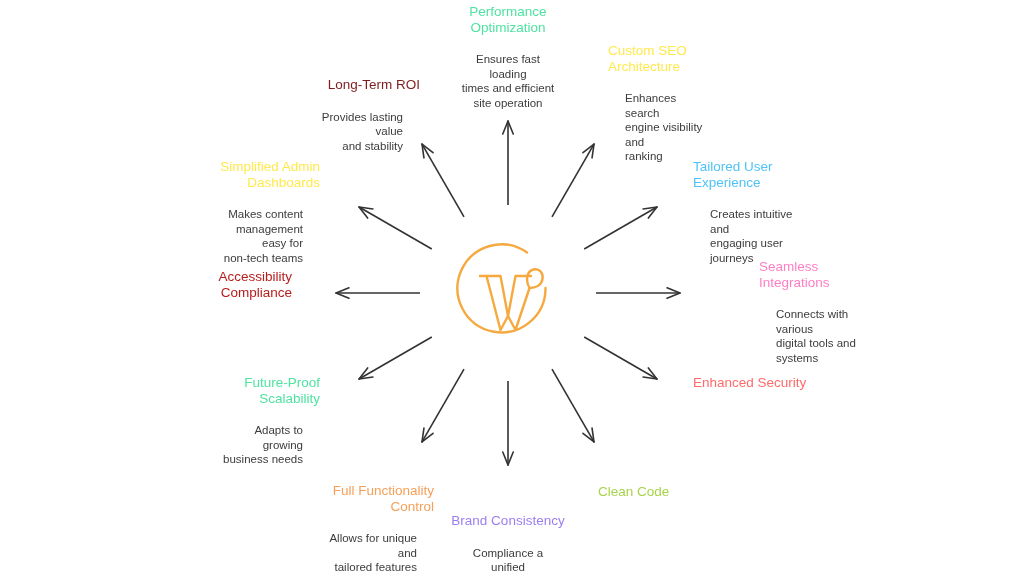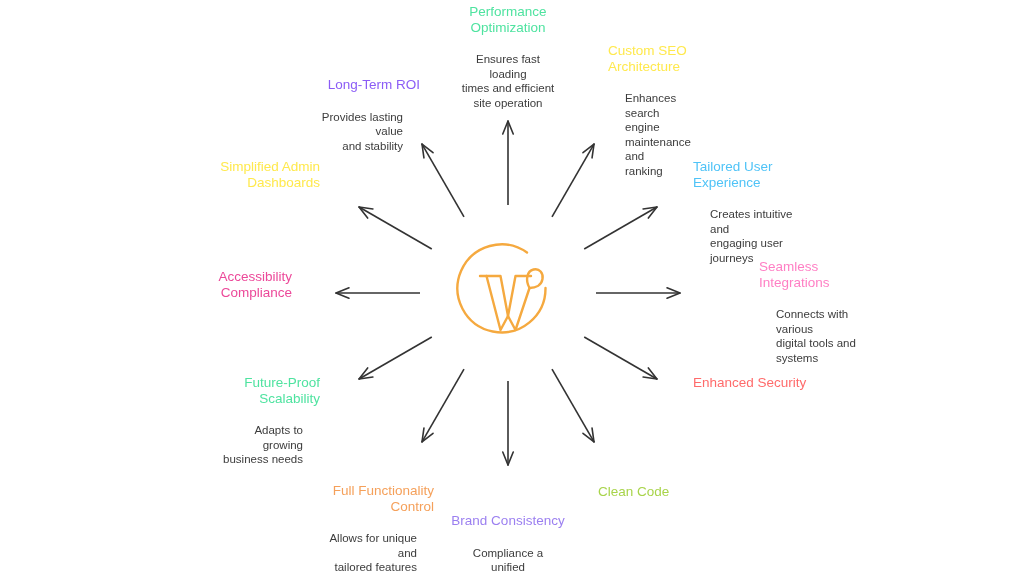--- a/index.html
+++ b/index.html
@@ -115,21 +115,21 @@
         <div class="title" style="color: rgb(79, 227, 160);">Performance
 Optimization</div>
         <div class="desc">Ensures fast loading
 times and efficient
 site operation</div>
       </div>
       <div class="node al-left" style="left: 608px; top: 43px; width: 116px;">
         <div class="title" style="color: rgb(255, 233, 77);">Custom SEO
 Architecture</div>
         <div class="desc">Enhances search
-engine maintenance and
+engine visibility and
 ranking</div>
       </div>
       <div class="node al-left" style="left: 693px; top: 159px; width: 126px;">
         <div class="title" style="color: rgb(79, 195, 247);">Tailored User
 Experience</div>
         <div class="desc">Creates intuitive and
 engaging user
 journeys</div>
       </div>
       <div class="node al-left" style="left: 759px; top: 259px; width: 130px;">
@@ -157,26 +157,29 @@
         <div class="desc">Allows for unique and
 tailored features</div>
       </div>
       <div class="node al-right" style="left: 196px; top: 375px; width: 124px;">
         <div class="title" style="color: rgb(79, 227, 160);">Future-Proof
 Scalability</div>
         <div class="desc">Adapts to growing
 business needs</div>
       </div>
       <div class="node al-right" style="left: 184px; top: 269px; width: 108px;">
-        <div class="title" style="color: #ec4899;">Accessibility
+        <div class="title" style="color: #b91c1c;">Accessibility
 Compliance</div>
       </div>
       <div class="node al-right" style="left: 200px; top: 159px; width: 120px;">
         <div class="title" style="color: rgb(255, 233, 77);">Simplified Admin
 Dashboards</div>
+        <div class="desc">Makes content
+management easy for
+non-tech teams</div>
       </div>
       <div class="node al-right" style="left: 292px; top: 77px; width: 128px;">
-        <div class="title" style="color: #8b5cf6;">Long-Term ROI</div>
+        <div class="title" style="color: #7f1d1d;">Long-Term ROI</div>
         <div class="desc">Provides lasting value
 and stability</div>
       </div>
     </div>
 </div>
 
 </body></html>

